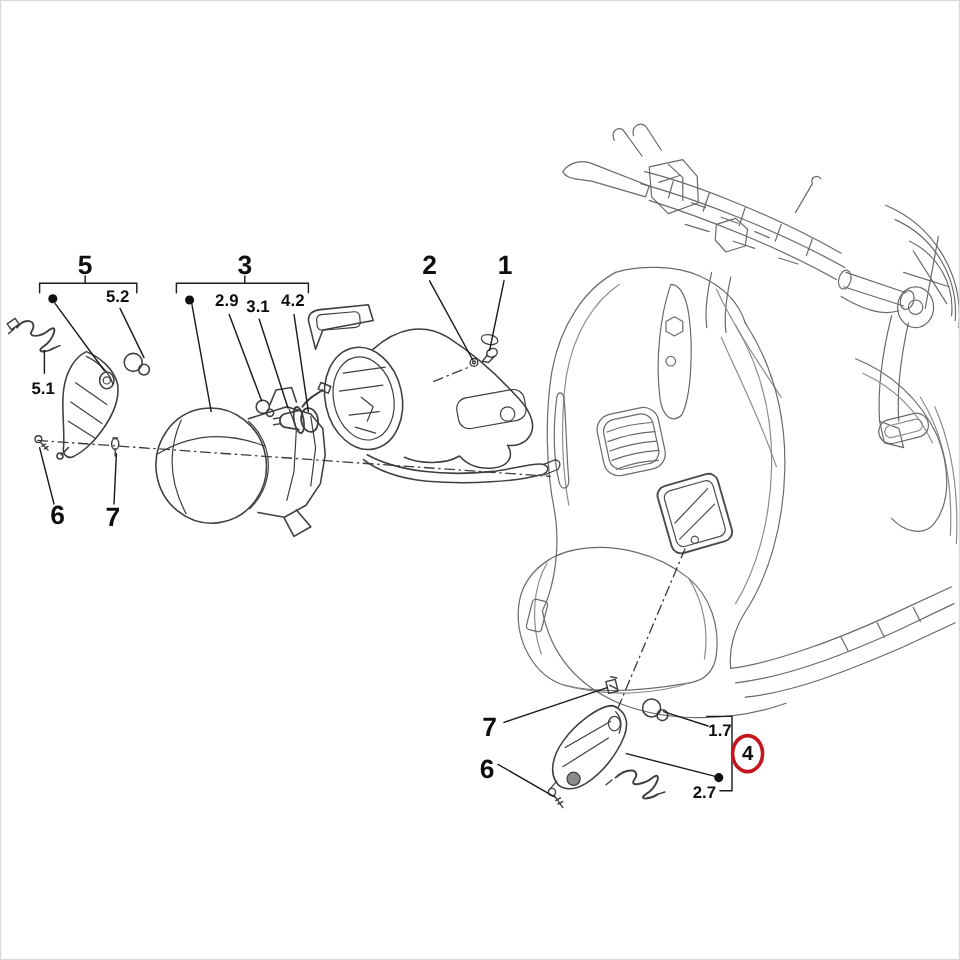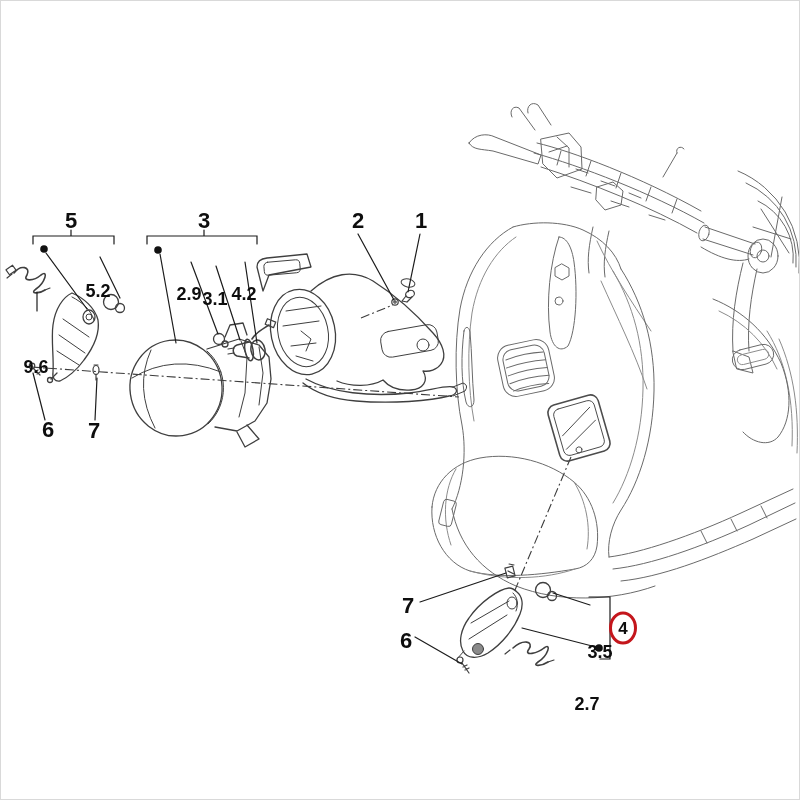--- a/index.html
+++ b/index.html
@@ -7,21 +7,21 @@
     position:relative;width:800px;height:800px;background:#ffffff;
     border:1px solid #d9d9d9;box-sizing:border-box;overflow:hidden;
     font-family:"Liberation Sans",sans-serif;
   }
   #art{position:absolute;left:0;top:0;}
   .lbl{
     position:absolute;transform:translate(-50%,-50%);
     font:bold 22px/1 "Liberation Sans",sans-serif;color:#0e0e0e;
     white-space:nowrap;user-select:none;
   }
-  .lbl.small{font-size:18px;margin-top:44px;}
+  .lbl.small{font-size:14px;}
   
   #c-g5 {left:70px; top:220px;}
   #c-52 {left:97px; top:246px;}
   #c-51 {left:35px; top:322px;}
   #c-6a {left:47px; top:429px;}
   #c-7a {left:93px; top:430px;}
   #c-g3 {left:203px;top:220px;}
   #c-33 {left:188px;top:249px;}
   #c-31 {left:214px;top:254px;}
   #c-32 {left:243px;top:249px;}
@@ -265,30 +265,30 @@
     <path d="M589,604 L552,592"></path>
     <path d="M521,627 L595,646"></path>
     <circle cx="598" cy="647" r="3.8" fill="#111" stroke="none"></circle>
 
     <path d="M588,596 L609,596 L609,658 L599,658"></path>
   </g>
 </svg>
 
 <span class="lbl" id="c-g5">5</span>
 <span class="lbl small" id="c-52">5.2</span>
-<span class="lbl small" id="c-51">9.6</span>
+<span class="lbl small" id="c-51">5.1</span>
 <span class="lbl" id="c-6a">6</span>
 <span class="lbl" id="c-7a">7</span>
 <span class="lbl" id="c-g3">3</span>
 <span class="lbl small" id="c-33">2.9</span>
 <span class="lbl small" id="c-31">3.1</span>
 <span class="lbl small" id="c-32">4.2</span>
 <span class="lbl" id="c-2">2</span>
 <span class="lbl" id="c-1">1</span>
 <span class="lbl" id="c-7b">7</span>
 <span class="lbl" id="c-6b">6</span>
-<span class="lbl small" id="c-42">3.5</span>
+<span class="lbl small" id="c-42">1.7</span>
 <span class="lbl small" id="c-41">2.7</span>
 <span class="lbl" id="c-4w">
       <span class="hl">4</span>
     </span>
 
 </div>
 
 </body></html>

